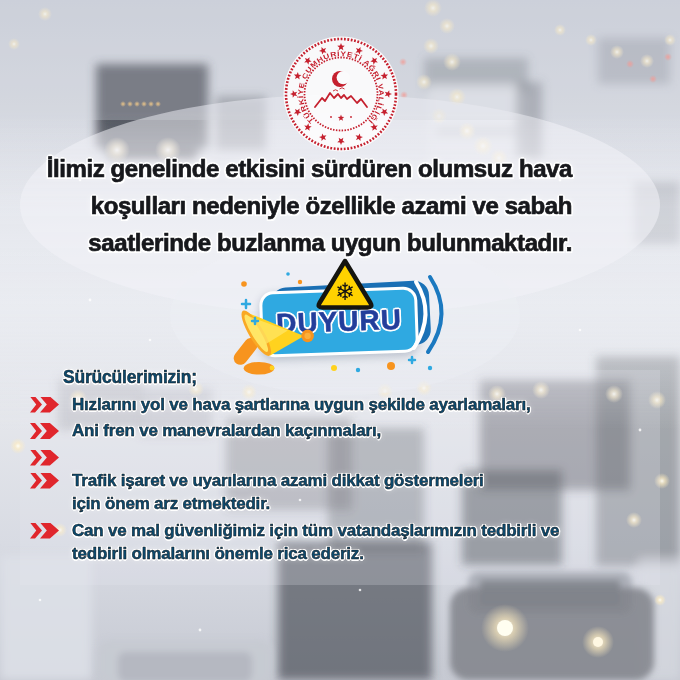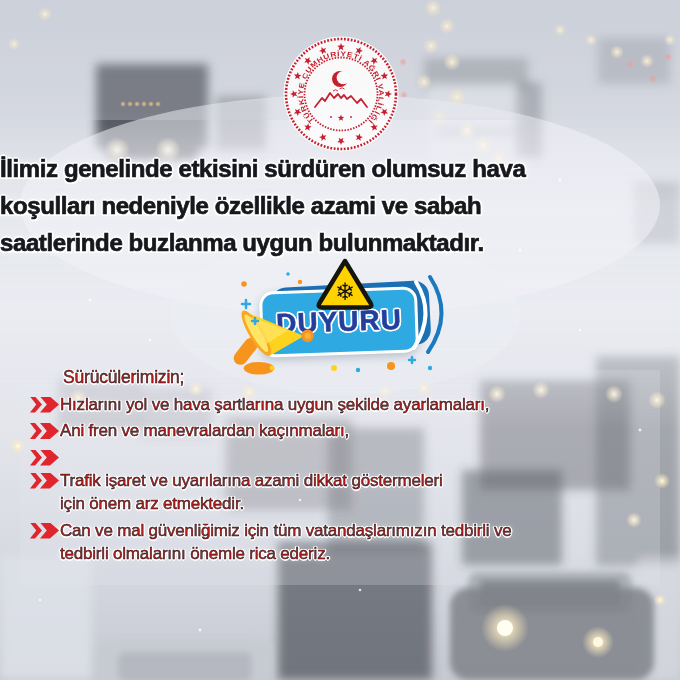--- a/index.html
+++ b/index.html
@@ -4,21 +4,21 @@
 <style>
   html,body{margin:0;padding:0;}
   body{font-family:"Liberation Sans",sans-serif;}
   #canvas{position:relative;width:680px;height:680px;overflow:hidden;background:#dfe2e9;}
   #bg{position:absolute;inset:0;}
 
   
   #emblem{position:absolute;left:281px;top:34px;width:120px;height:120px;}
 
   
-  #heading{position:absolute;left:0;top:150px;width:572px;text-align:left;}
+  #heading{position:absolute;left:0;top:150px;width:572px;text-align:right;}
   .h-line{
     font-size:24px;line-height:37px;font-weight:700;letter-spacing:-0.4px;
     color:#17181c;-webkit-text-stroke:0.7px #17181c;white-space:nowrap;
     text-shadow:-2px 0 0 #fff,2px 0 0 #fff,0 -2px 0 #fff,0 2px 0 #fff,
       -1.5px -1.5px 0 #fff,1.5px 1.5px 0 #fff,1.5px -1.5px 0 #fff,-1.5px 1.5px 0 #fff,
       0 0 9px rgba(255,255,255,.95);
   }
 
   
   #badge{position:absolute;left:228px;top:256px;width:252px;height:122px;}
@@ -32,27 +32,27 @@
     -webkit-text-stroke:0.6px #233e9b;
     text-shadow:-2px 0 0 #fff,2px 0 0 #fff,0 -2px 0 #fff,0 2px 0 #fff,
       -1.5px -1.5px 0 #fff,1.5px 1.5px 0 #fff,1.5px -1.5px 0 #fff,-1.5px 1.5px 0 #fff;}
   #warning-triangle{position:absolute;left:88px;top:2px;width:58px;height:52px;}
   #megaphone{position:absolute;left:4px;top:38px;width:90px;height:82px;}
   #speed-lines{position:absolute;left:180px;top:18px;width:54px;height:84px;}
   #badge-sparkles{position:absolute;inset:0;}
 
   
   #advisory{position:absolute;left:30px;top:366px;width:628px;}
-  .adv-text{font-size:17px;line-height:23.5px;font-weight:400;letter-spacing:-0.2px;
-    color:#b91c1c;-webkit-text-stroke:0.45px #141519;white-space:nowrap;
+  .adv-text{font-size:17px;line-height:23.5px;font-weight:700;letter-spacing:-0.2px;
+    color:#0c4a6e;-webkit-text-stroke:0.45px #141519;white-space:nowrap;
     text-shadow:-1.5px 0 0 #fff,1.5px 0 0 #fff,0 -1.5px 0 #fff,0 1.5px 0 #fff,
       -1px -1px 0 #fff,1px 1px 0 #fff,1px -1px 0 #fff,-1px 1px 0 #fff,
       0 0 6px rgba(255,255,255,.85);}
   #advisory-intro{margin-left:33px;margin-bottom:3px;font-size:17.5px;}
-  .adv-row{display:flex;align-items:flex-start;margin-top:3px;}
+  .adv-row{display:flex;align-items:flex-start;margin-top:3px;gap:12px;}
   .bullet{flex:0 0 30px;display:flex;margin-top:4px;}
   .chev1{width:12px;height:16px;background:#e0262c;
     clip-path:polygon(0 0,42% 0,100% 50%,42% 100%,0 100%,52% 50%);}
   .chev2{width:19px;height:16px;margin-left:-2px;background:#e0262c;
     clip-path:polygon(0 0,52% 0,100% 50%,52% 100%,0 100%,36% 50%);}
 </style>
 </head>
 <body>
 
 <div id="canvas">

